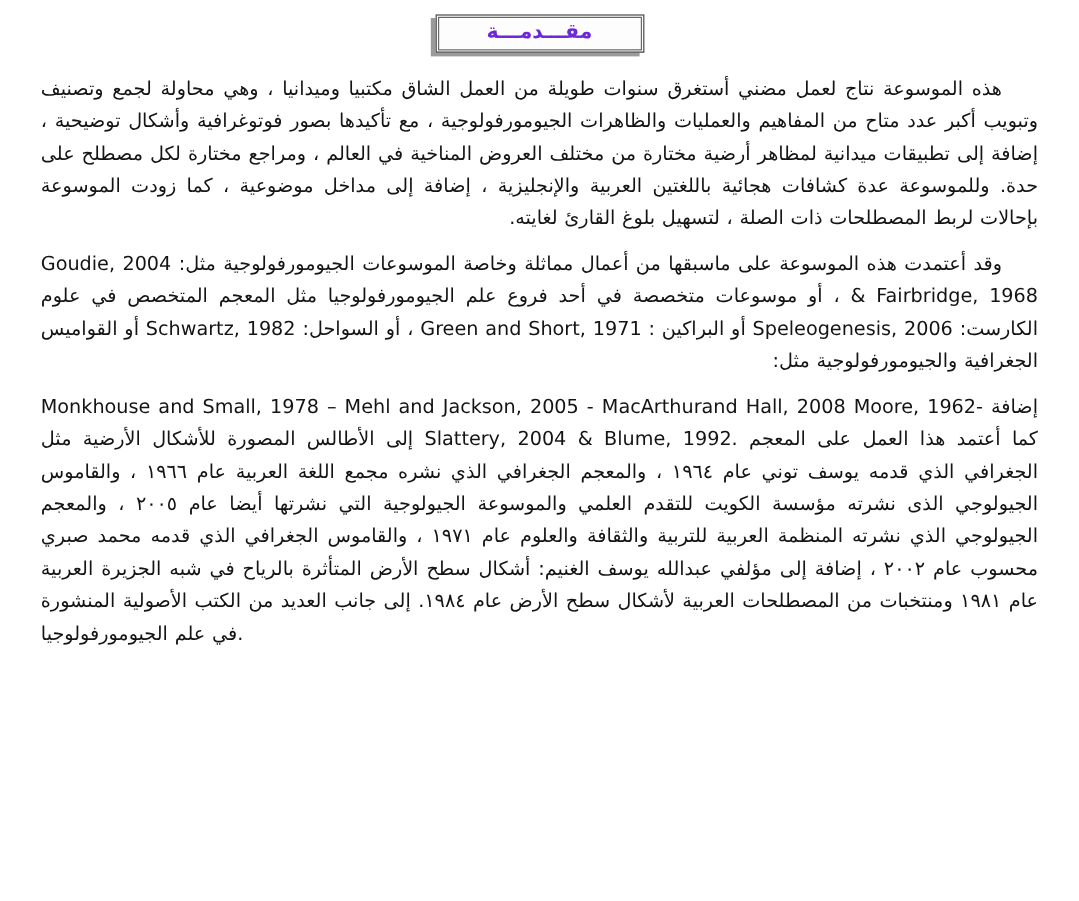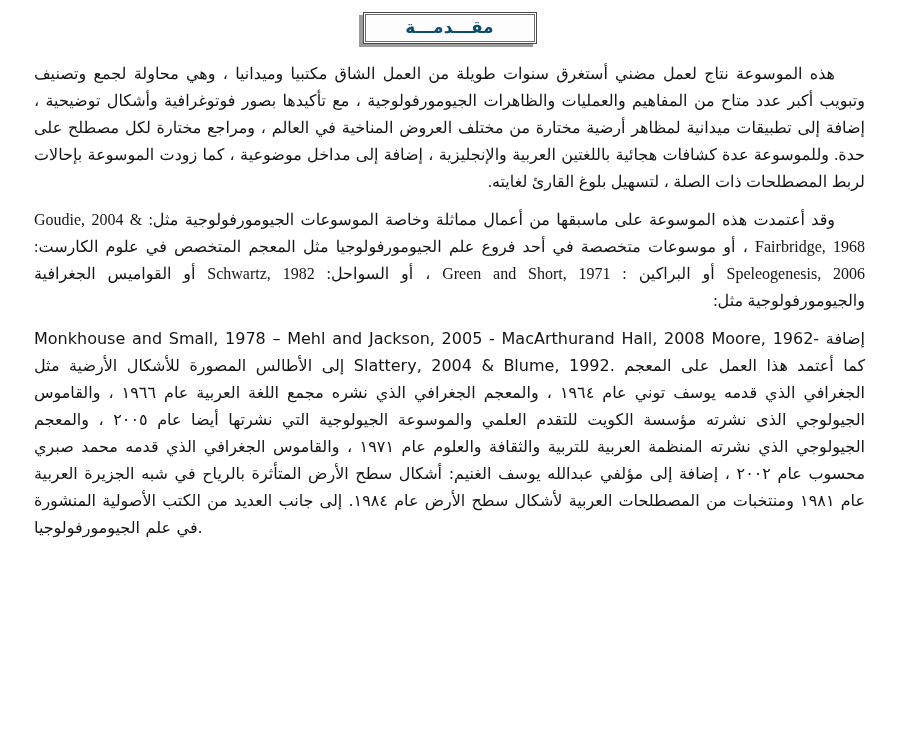--- a/index.html
+++ b/index.html
@@ -28,39 +28,38 @@
       border: 1px solid #4a4a4a;
       box-shadow:
         inset 0 0 0 1px #ffffff,
         inset 0 0 0 2px #6a6a6a,
         -4px 3px 0 #9a9a9a;
     }
     .title-text {
       font-size: 17px;
       font-weight: bold;
       letter-spacing: 1px;
-      color: #0c4a6e;
+      color: #6d28d9;
       white-space: nowrap;
     }
     .content {
       direction: rtl;
     }
     .para {
       margin: 0 0 11px 0;
       font-size: 16px;
       line-height: 27px;
       text-align: justify;
       text-justify: inter-word;
       unicode-bidi: plaintext;
       direction: rtl;
       word-spacing: 0.5px;
     }
     .para.indent {
       text-indent: 30px;
-      font-family: Liberation Serif, serif;
     }
   </style>
 </head>
 <body>
 
 <div class="page">
 
   <div class="title-box">
     <span class="title-text">مقـــدمـــة</span>
   </div>

